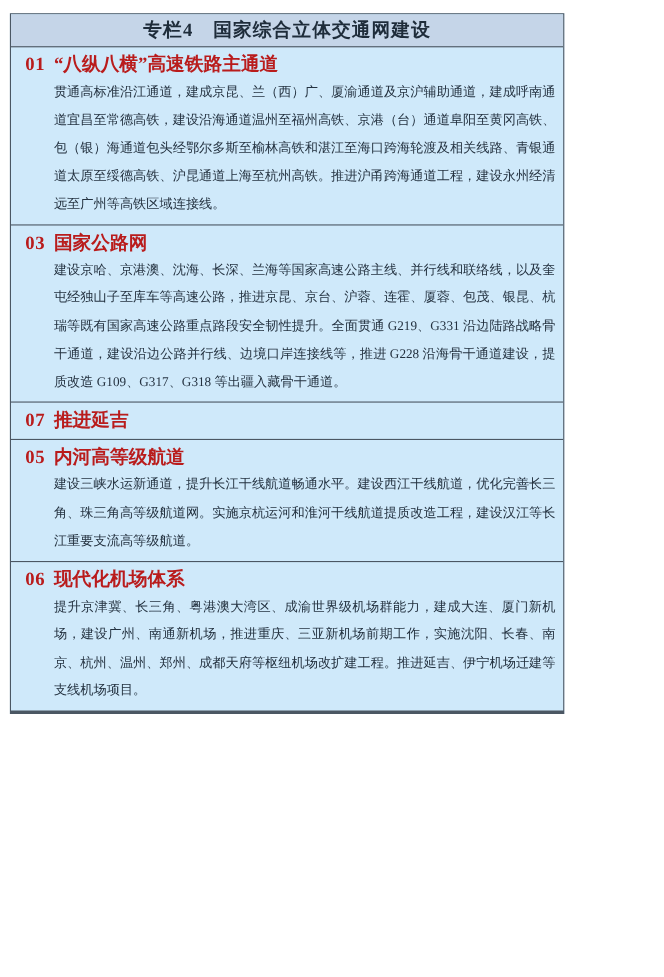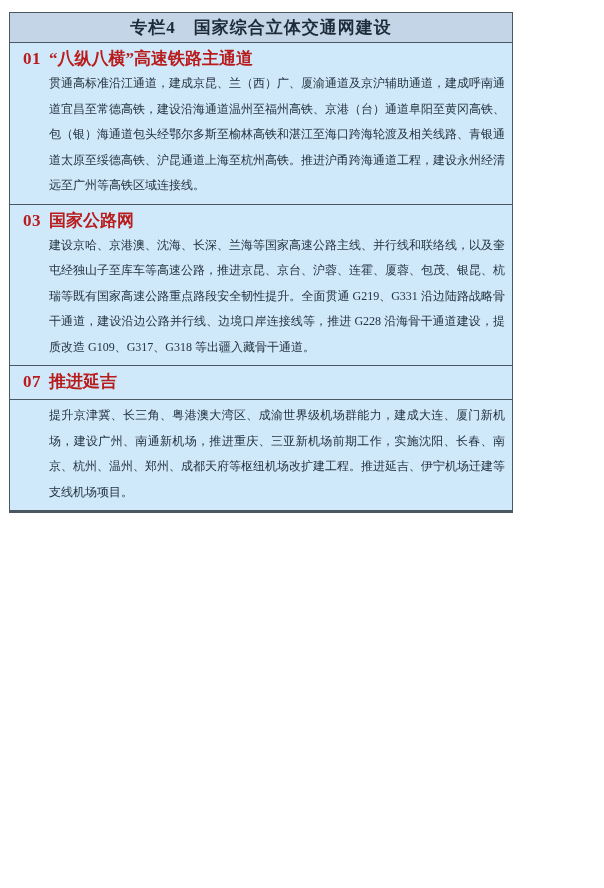--- a/index.html
+++ b/index.html
@@ -77,19 +77,28 @@
       </div>
       <div class="section-body">建设京哈、京港澳、沈海、长深、兰海等国家高速公路主线、并行线和联络线，以及奎屯经独山子至库车等高速公路，推进京昆、京台、沪蓉、连霍、厦蓉、包茂、银昆、杭瑞等既有国家高速公路重点路段安全韧性提升。全面贯通 G219、G331 沿边陆路战略骨干通道，建设沿边公路并行线、边境口岸连接线等，推进 G228 沿海骨干通道建设，提质改造 G109、G317、G318 等出疆入藏骨干通道。</div>
     </div>
 
     <div class="section">
       <div class="section-head">
         <span class="num">07</span><span class="stitle">推进延吉</span>
       </div>
     </div>
 
+    <div class="section">
+      <div class="section-head">
+        <span class="num">05</span><span class="stitle">内河高等级航道</span>
+      </div>
+      <div class="section-body">建设三峡水运新通道，提升长江干线航道畅通水平。建设西江干线航道，优化完善长三角、珠三角高等级航道网。实施京杭运河和淮河干线航道提质改造工程，建设汉江等长江重要支流高等级航道。</div>
+    </div>
 
     <div class="section">
+      <div class="section-head">
+        <span class="num">06</span><span class="stitle">现代化机场体系</span>
+      </div>
       <div class="section-body">提升京津冀、长三角、粤港澳大湾区、成渝世界级机场群能力，建成大连、厦门新机场，建设广州、南通新机场，推进重庆、三亚新机场前期工作，实施沈阳、长春、南京、杭州、温州、郑州、成都天府等枢纽机场改扩建工程。推进延吉、伊宁机场迁建等支线机场项目。</div>
     </div>
 
   </div>
 </div>
 
 </body></html>

